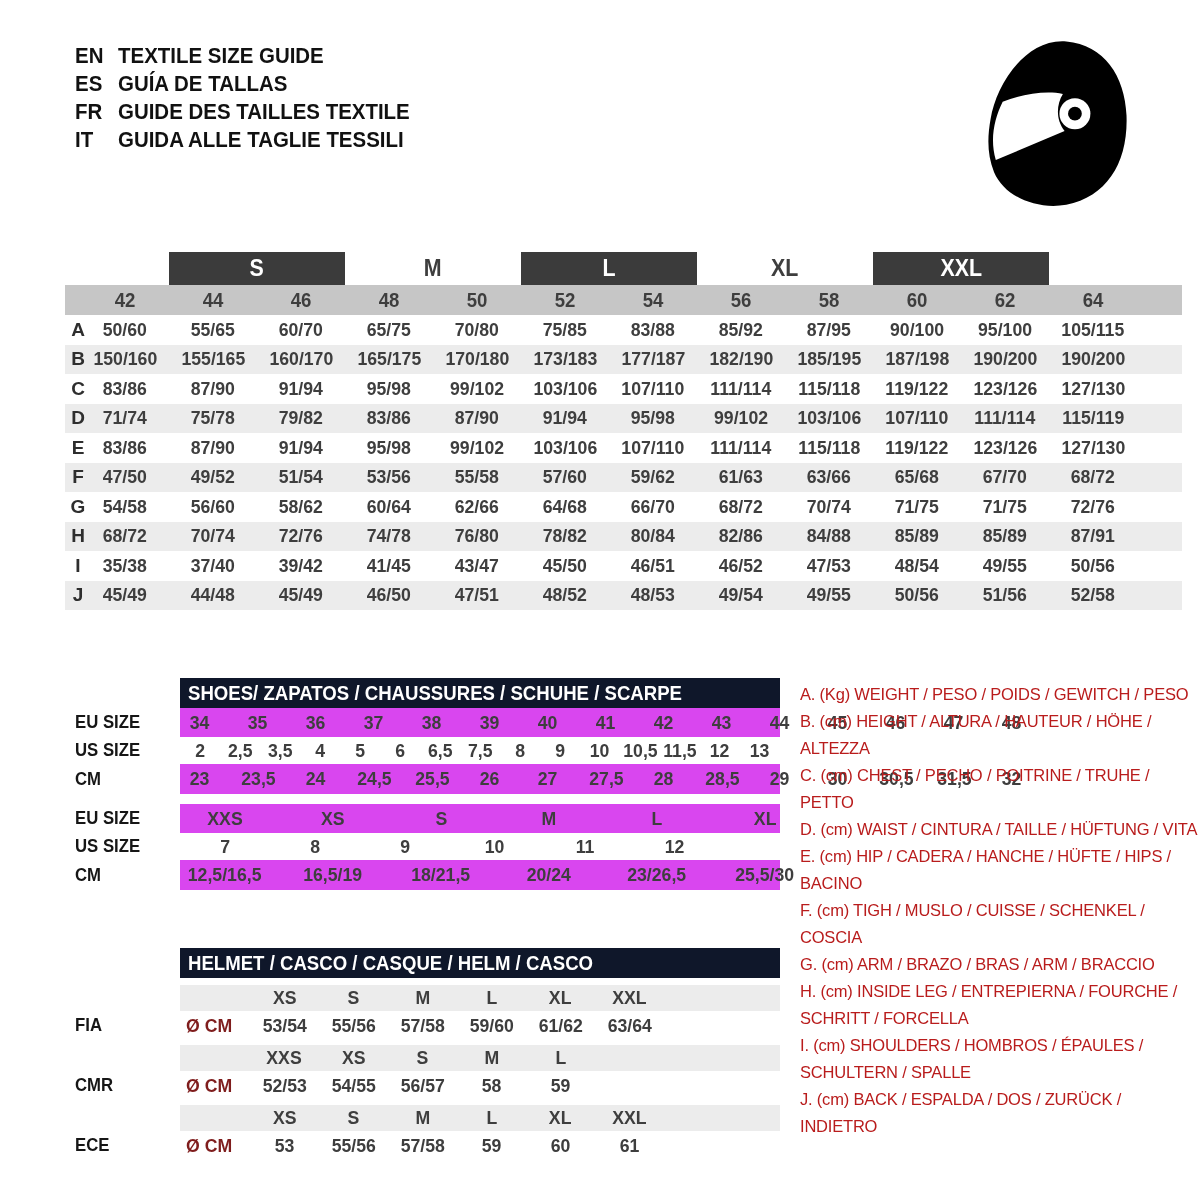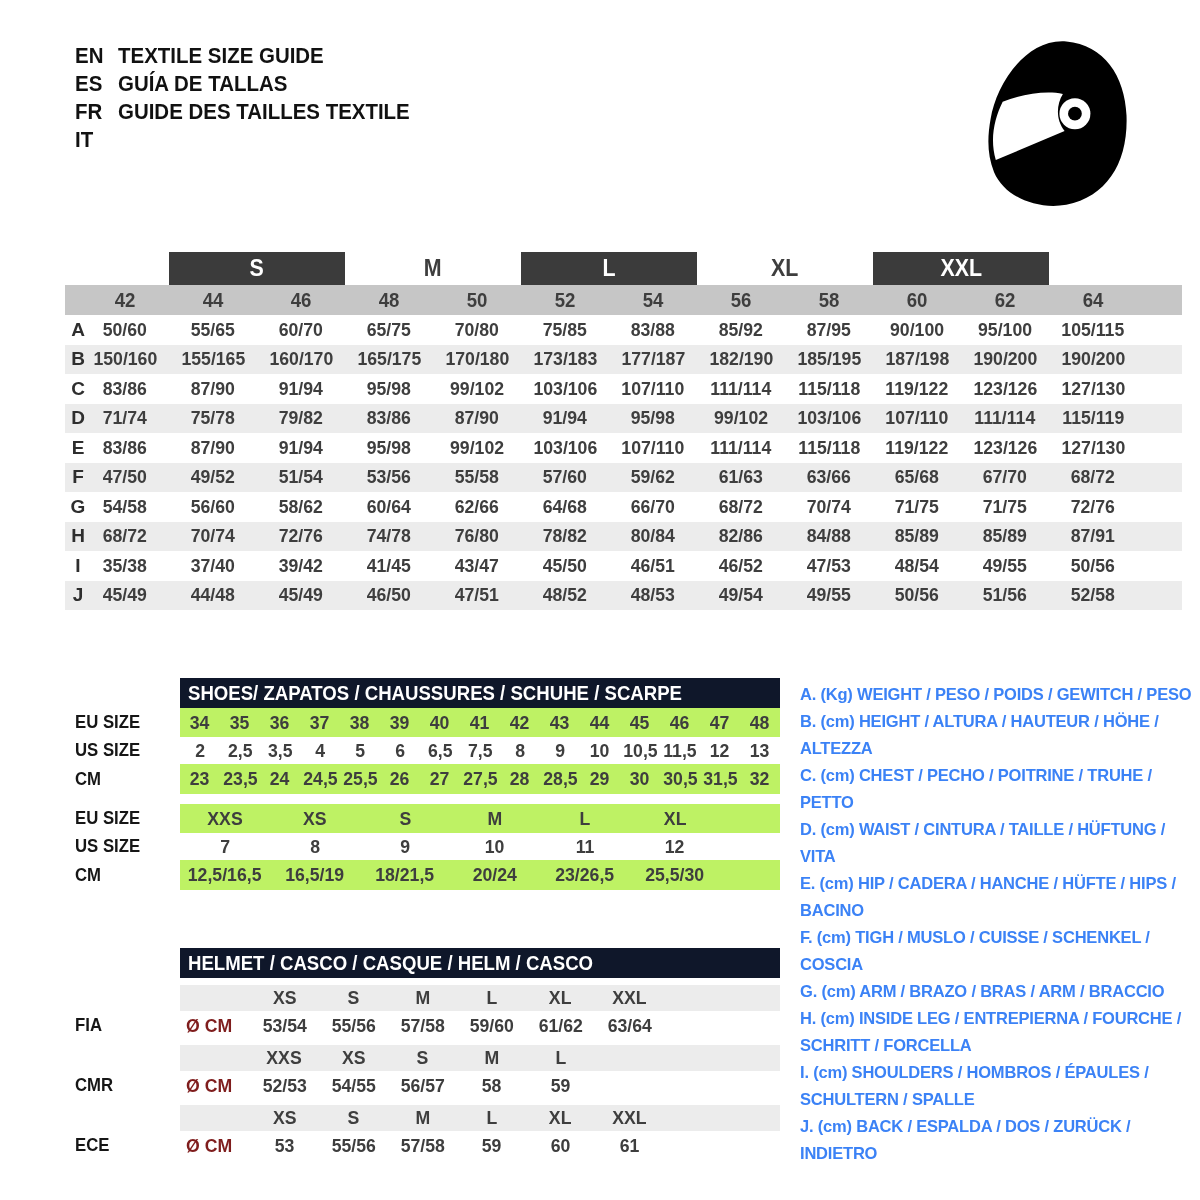--- a/index.html
+++ b/index.html
@@ -43,39 +43,39 @@
   .shoes  { top:678px; }
   .gloves { top:804px; }
   .helmets{ top:948px; }
   .sec-hdr { margin-left:115px; width:600px; height:30px; background:#0f172a; color:#fff;
              display:flex; align-items:center; padding-left:8px; font-size:20px; font-weight:700; }
   .srow { display:flex; }
   .sec-label { width:115px; display:flex; align-items:center; padding-left:10px;
                font-size:18px; font-weight:700; color:#161616; }
   .cells { width:600px; display:grid; align-items:center; justify-items:center;
            font-size:19px; font-weight:700; color:#3e3e3e; }
-  .cells.shade { background:#bef264; }
+  .cells.shade { background:#d946ef;gap:18px; }
   .c15 { grid-template-columns:repeat(15,40px); }
   .c6g { grid-template-columns:repeat(6,90px); }
   .h29 { height:29px; } .h27 { height:27px; } .h30 { height:30px; } .h31 { height:31px; }
 
   
   .hband { margin-left:115px; width:600px; height:26px; background:#ececec;
            display:grid; grid-template-columns:repeat(6,69px); padding-left:70px;
            align-items:center; justify-items:center; font-size:19px; font-weight:700; color:#3e3e3e; }
   .hrow { display:flex; height:29px; }
   .h-unit { width:70px; display:flex; align-items:center; padding-left:6px;
             font-size:19px; font-weight:700; color:#7f1d1d; }
   .h-cells { display:grid; grid-template-columns:repeat(6,69px); align-items:center; justify-items:center;
              font-size:19px; font-weight:700; color:#3e3e3e; }
   .mt7 { margin-top:7px; } .mt5 { margin-top:5px; }
 
   
-  .legend { position:absolute; left:800px; top:681px; width:398px; font-size:16.5px; font-weight:700;
-            color:#3b82f6; line-height:27px; letter-spacing:-0.2px; }
+  .legend { position:absolute; left:800px; top:681px; width:398px; font-size:16.5px; font-weight:400;
+            color:#b91c1c; line-height:27px; letter-spacing:-0.2px; }
   .legend-item { }
 </style>
 </head>
 <body>
 
 <div class="page">
 
   <div class="langs">
 
       <div class="lang-row">
@@ -89,20 +89,21 @@
       </div>
 
       <div class="lang-row">
         <span class="lang-code"><span class="lx">FR</span></span>
         <span class="lang-title"><span class="lx">GUIDE DES TAILLES TEXTILE</span></span>
       </div>
 
 
       <div class="lang-row">
         <span class="lang-code"><span class="lx">IT</span></span>
+        <span class="lang-title"><span class="lx">GUIDA ALLE TAGLIE TESSILI</span></span>
       </div>
     </div>
 
   <svg class="helmet-icon" viewBox="0 0 88 100" xmlns="http://www.w3.org/2000/svg">
     <path d="M50,2 C72,4 84,22 85,45 C86,72 74,92 50,97 C32,100 14,92 8,78 C4,68 4,58 6,47 C9,28 26,0 50,2 Z" fill="#000"></path>
     <path d="M13,37 C25,32.5 38,30.5 48,32.5 C44,39 44,48 49,54 L9,71 C5.5,59 8,47 13,37 Z" fill="#fff"></path>
     <circle cx="55" cy="44" r="9" fill="#fff"></circle>
     <circle cx="55" cy="44" r="4" fill="#000"></circle>
   </svg>
 

